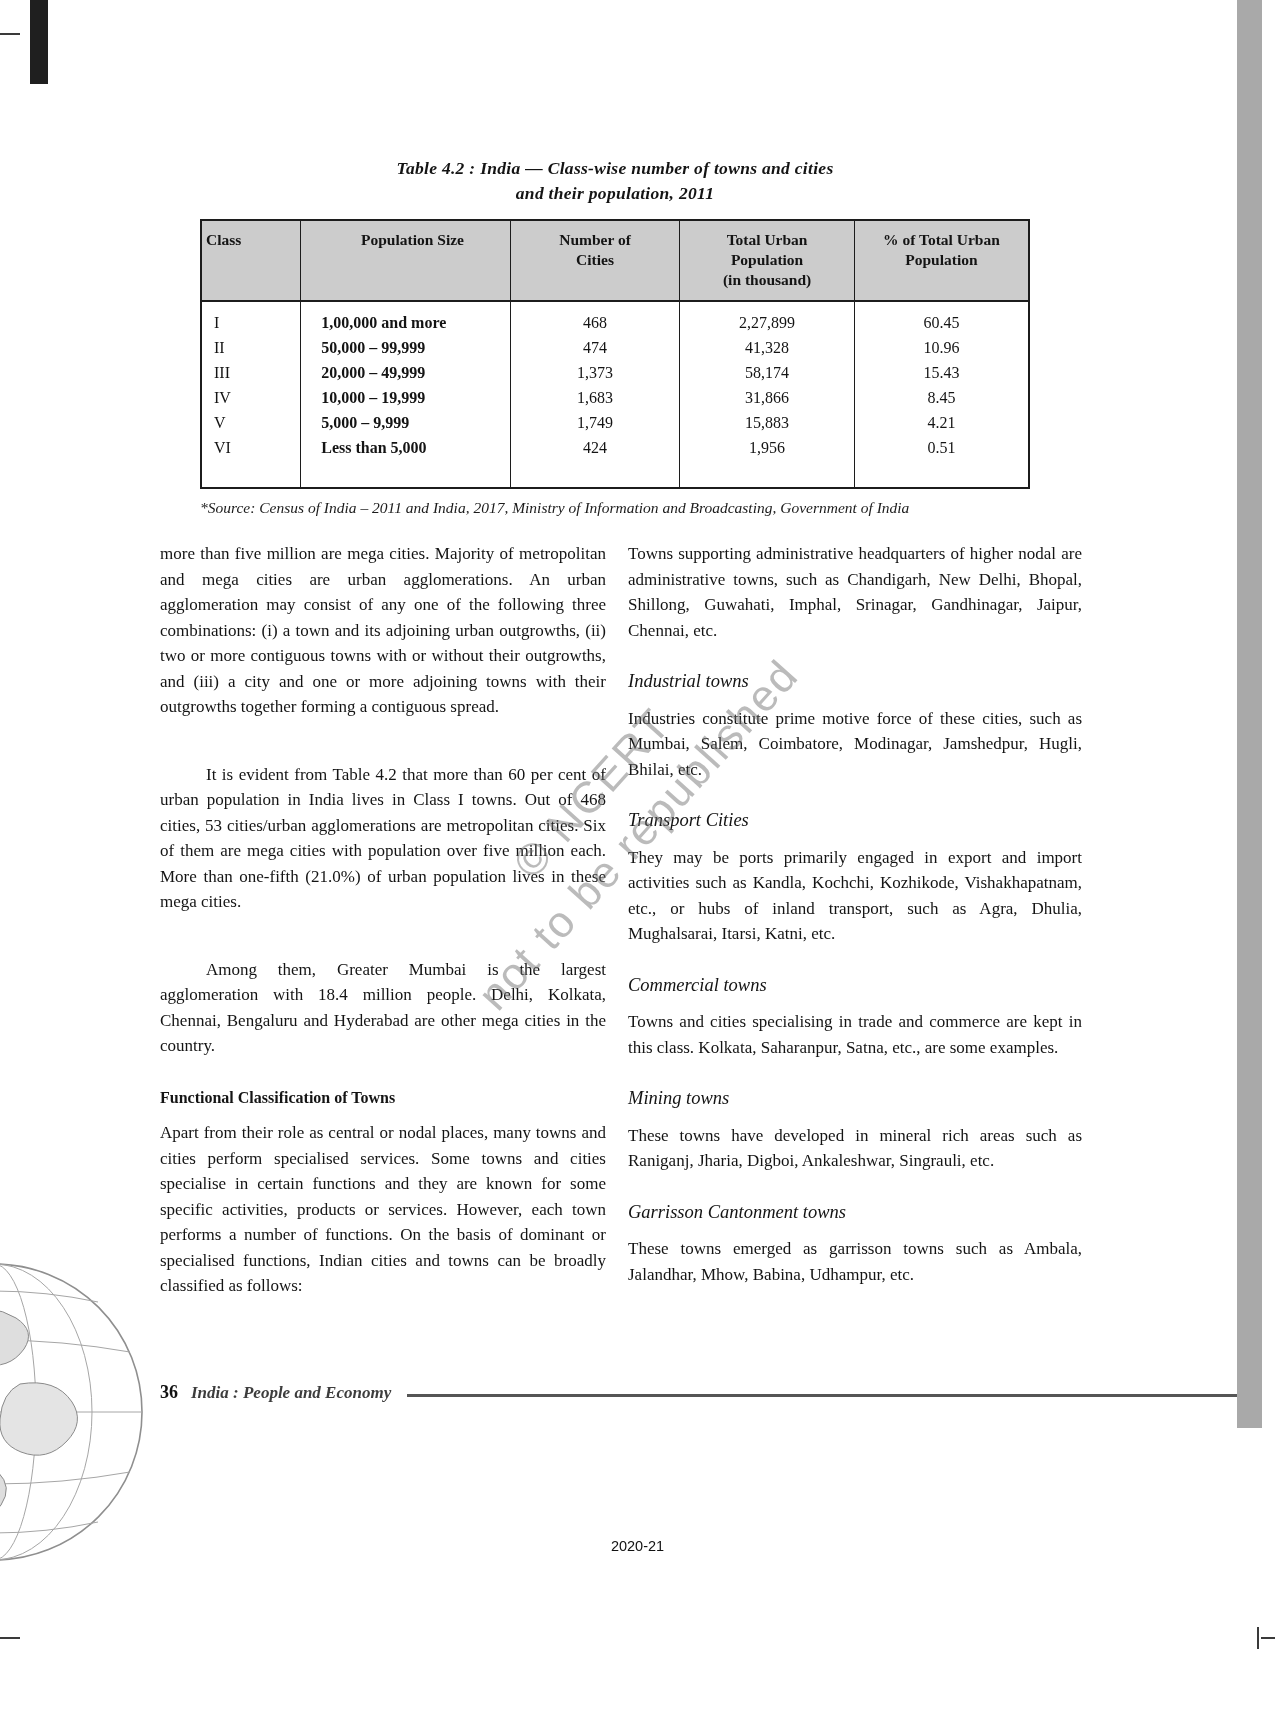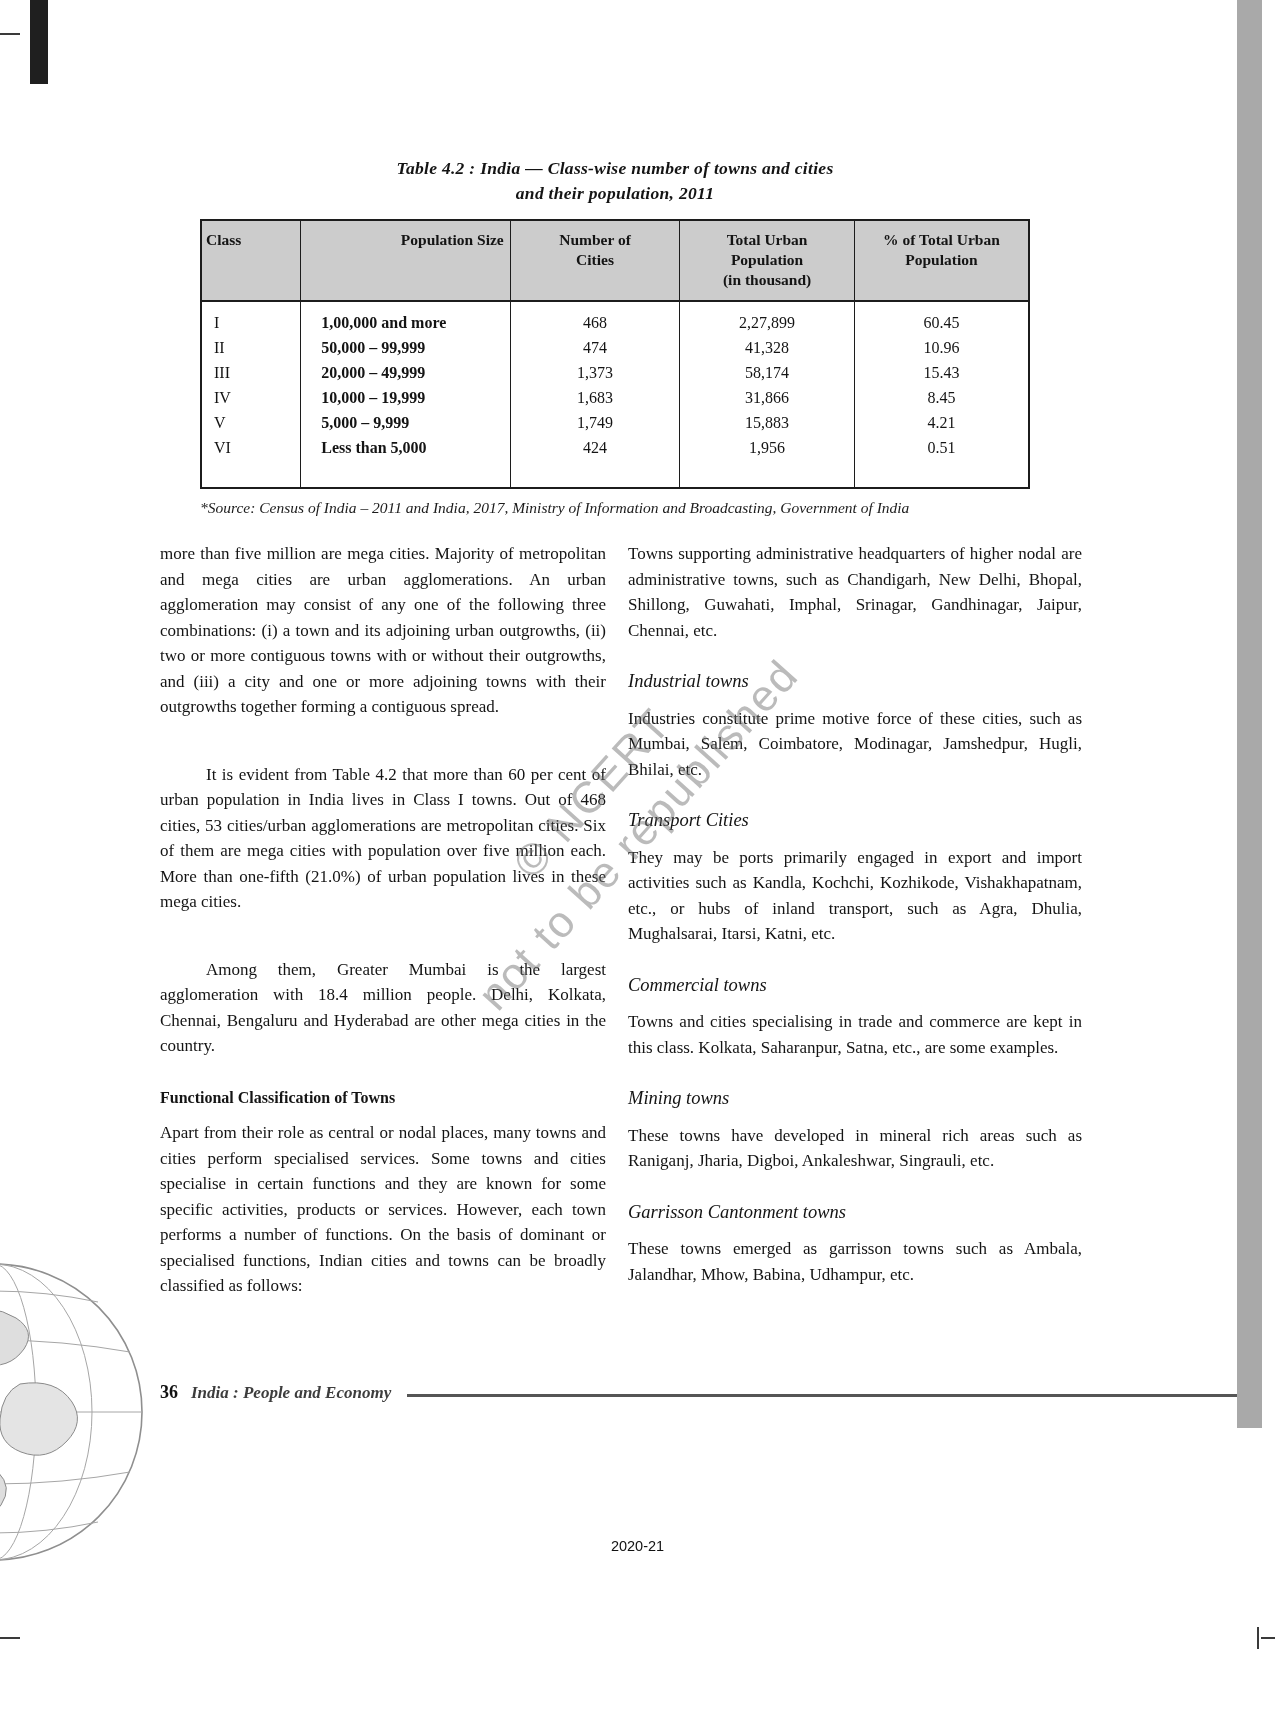--- a/index.html
+++ b/index.html
@@ -45,21 +45,21 @@
     margin:13px 0 0 40px; width:830px; border-collapse:collapse;
     border:2px solid #1c1c1c; font-size:16px;
   }
   table.data th {
     background:#cccccc; border-bottom:2px solid #1c1c1c;
     font-size:15.5px; font-weight:bold; line-height:20px;
     padding:9px 6px 10px; vertical-align:top; text-align:center;
     white-space:pre-line;
   }
   table.data th.c-class { text-align:left; padding-left:4px; }
-  table.data th.c-pop   { text-align:right; padding-left:20px; }
+  table.data th.c-pop   { text-align:center; padding-left:20px; }
   table.data th:not(:first-child), table.data td:not(:first-child) { border-left:1.6px solid #1c1c1c; }
   table.data td { padding:1px 6px; line-height:23px; vertical-align:top; }
   table.data td.c-class { padding-left:12px; }
   table.data td.c-pop   { font-weight:bold; padding-left:20px; }
   table.data td.c-num   { text-align:center; }
   table.data tbody tr:first-child td { padding-top:9px; }
   table.data tbody tr:last-child td  { padding-bottom:28px; }
 
   .source {
     margin:10px 0 0 40px; font-style:italic; font-size:15.5px;

